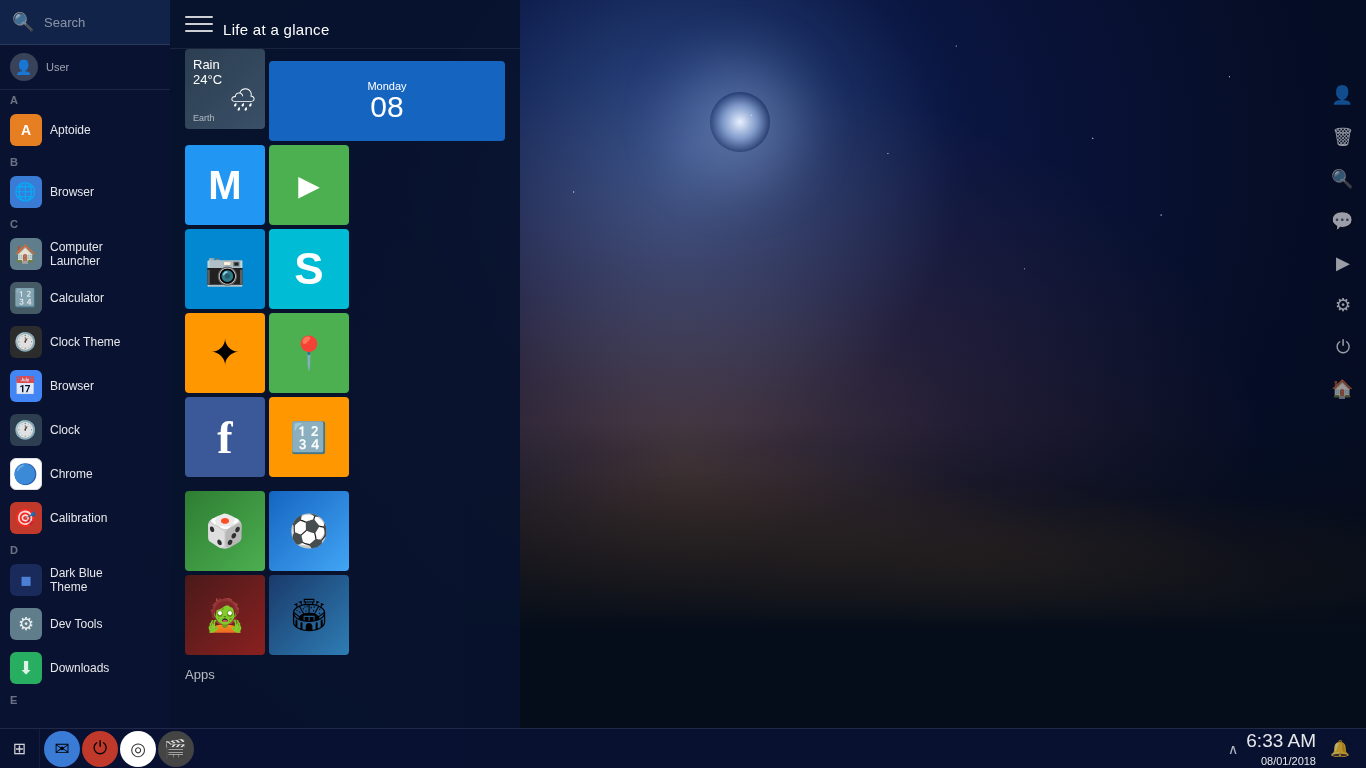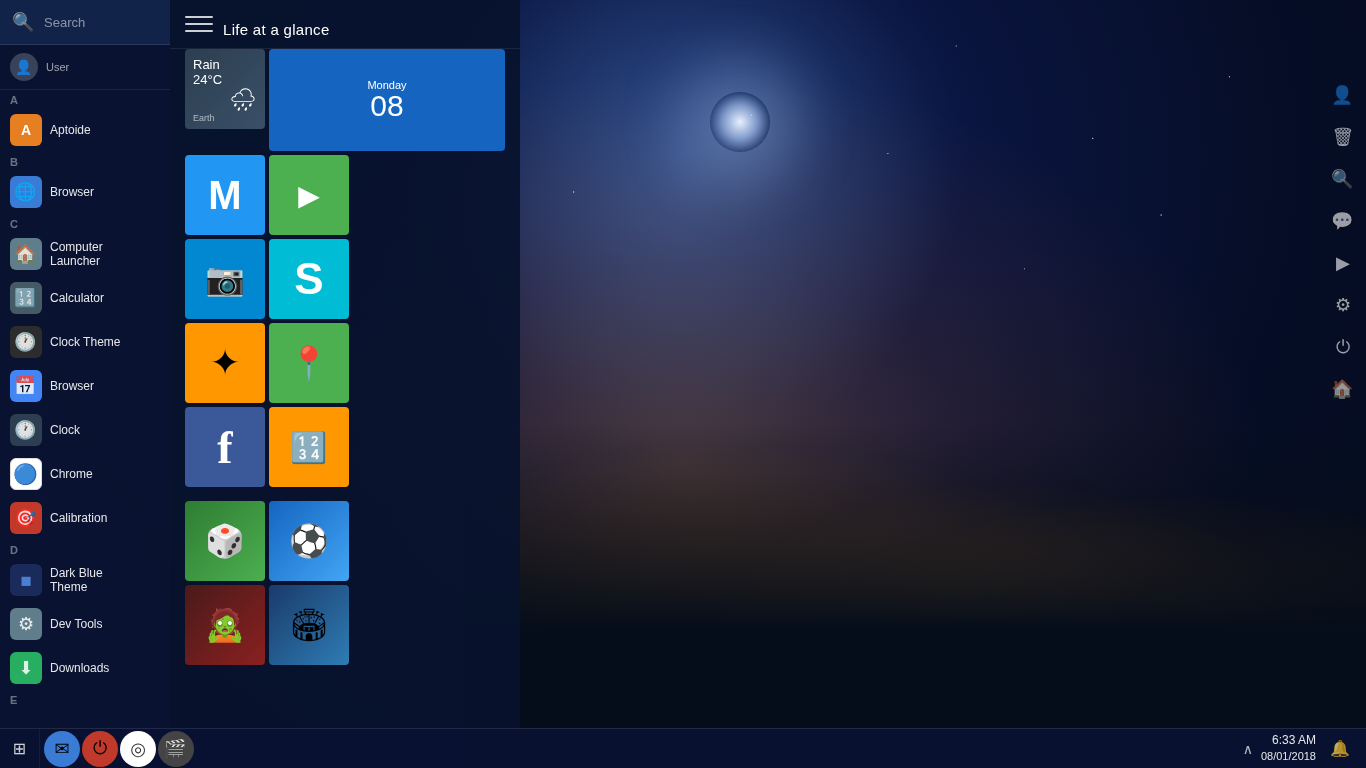--- a/index.html
+++ b/index.html
@@ -257,28 +257,29 @@
       color: white;
       flex-shrink: 0;
     }
     .tile-weather .weather-temp { font-size: 13px; font-weight: 300; }
     .tile-weather .weather-label { font-size: 9px; color: rgba(255,255,255,0.6); }
     .tile-weather .weather-icon { font-size: 22px; text-align: right; }
 
     
     .tile-calendar {
       flex: 1;
-      height: 102px;
+      height: 80px;
       background: #1565c0;
       border-radius: 4px;
       display: flex;
       flex-direction: column;
       align-items: center;
       justify-content: center;
       color: white;
+      margin-top: 12px;
     }
     .tile-calendar .cal-day { font-size: 11px; font-weight: 400; }
     .tile-calendar .cal-date { font-size: 30px; font-weight: 300; line-height: 1; }
 
     
     .tile-app {
       width: 80px;
       height: 80px;
       border-radius: 4px;
       display: flex;
@@ -383,21 +384,21 @@
       cursor: pointer;
     }
     .taskbar-time {
       display: flex;
       flex-direction: column;
       align-items: flex-end;
       color: rgba(255,255,255,0.9);
       font-size: 11px;
       line-height: 1.4;
     }
-    .taskbar-time .time { font-size: 12px; font-weight: 500; text-align: center; }
+    .taskbar-time .time { font-size: 19px; font-weight: 500; text-align: center; }
 
     .taskbar-notify {
       width: 32px;
       height: 32px;
       display: flex;
       align-items: center;
       justify-content: center;
       cursor: pointer;
       color: rgba(255,255,255,0.7);
       font-size: 16px;
@@ -655,20 +656,21 @@
 
   <div class="games-row">
     <div class="game-tile game3">
       <div class="game-tile-inner">🧟</div>
     </div>
     <div class="game-tile game4">
       <div class="game-tile-inner">🏟</div>
     </div>
   </div>
 
+  <div class="apps-section-title">Apps</div>
 
 </div>
 
 <div class="right-strip">
   <div class="strip-icon">👤</div>
   <div class="strip-icon">🗑</div>
   <div class="strip-icon">🔍</div>
   <div class="strip-icon">💬</div>
   <div class="strip-icon">▶</div>
   <div class="strip-icon">⚙</div>

